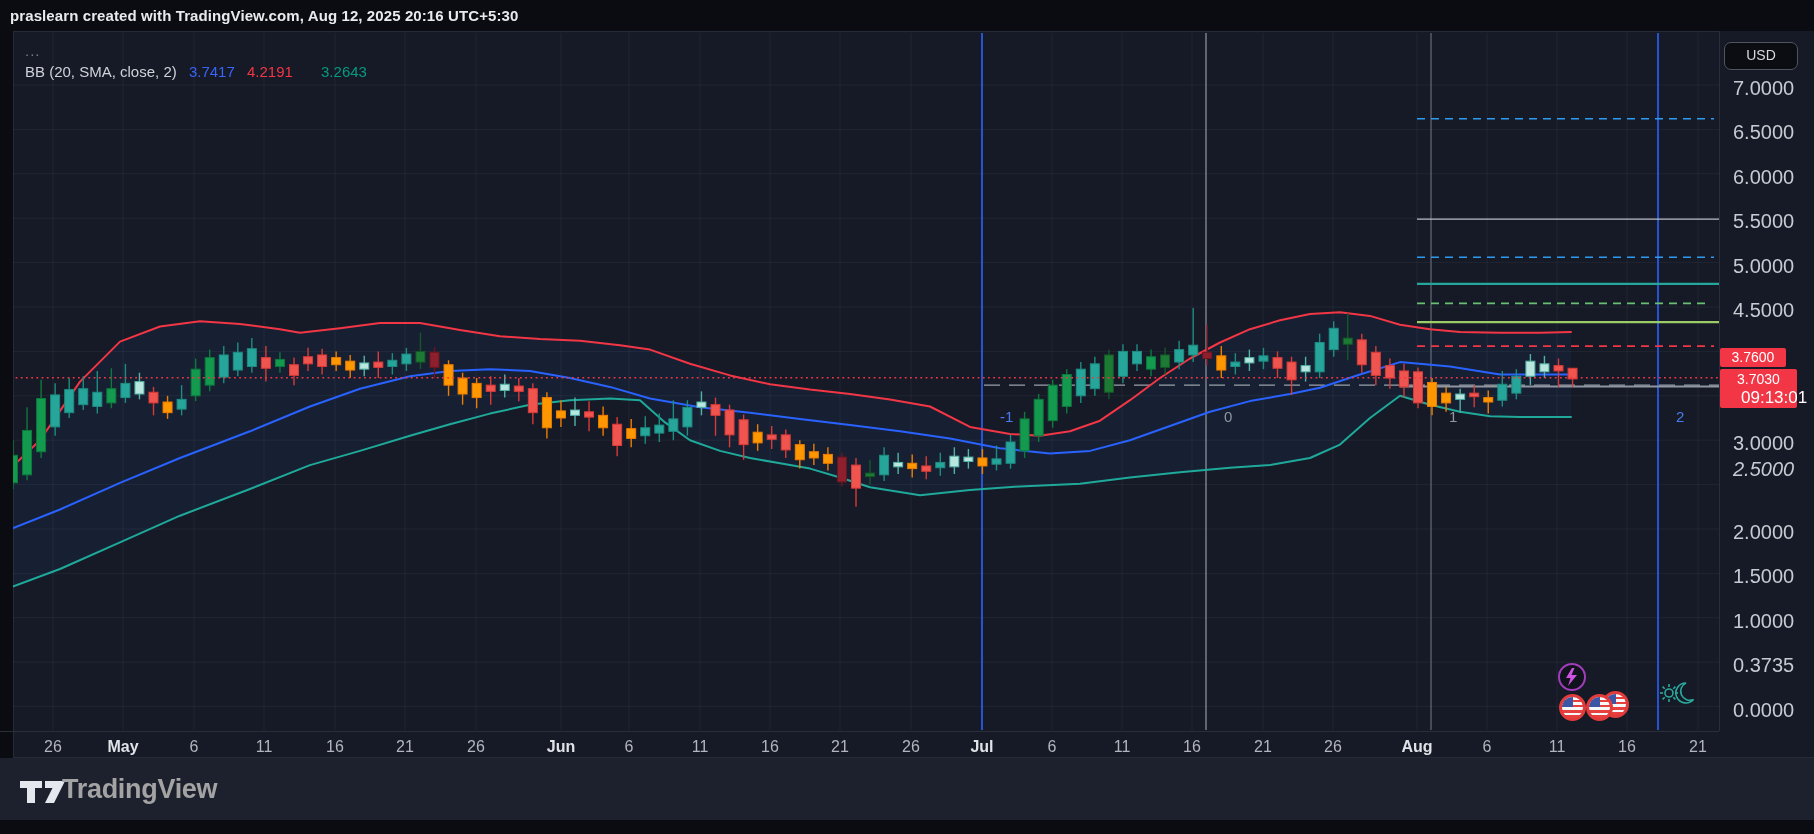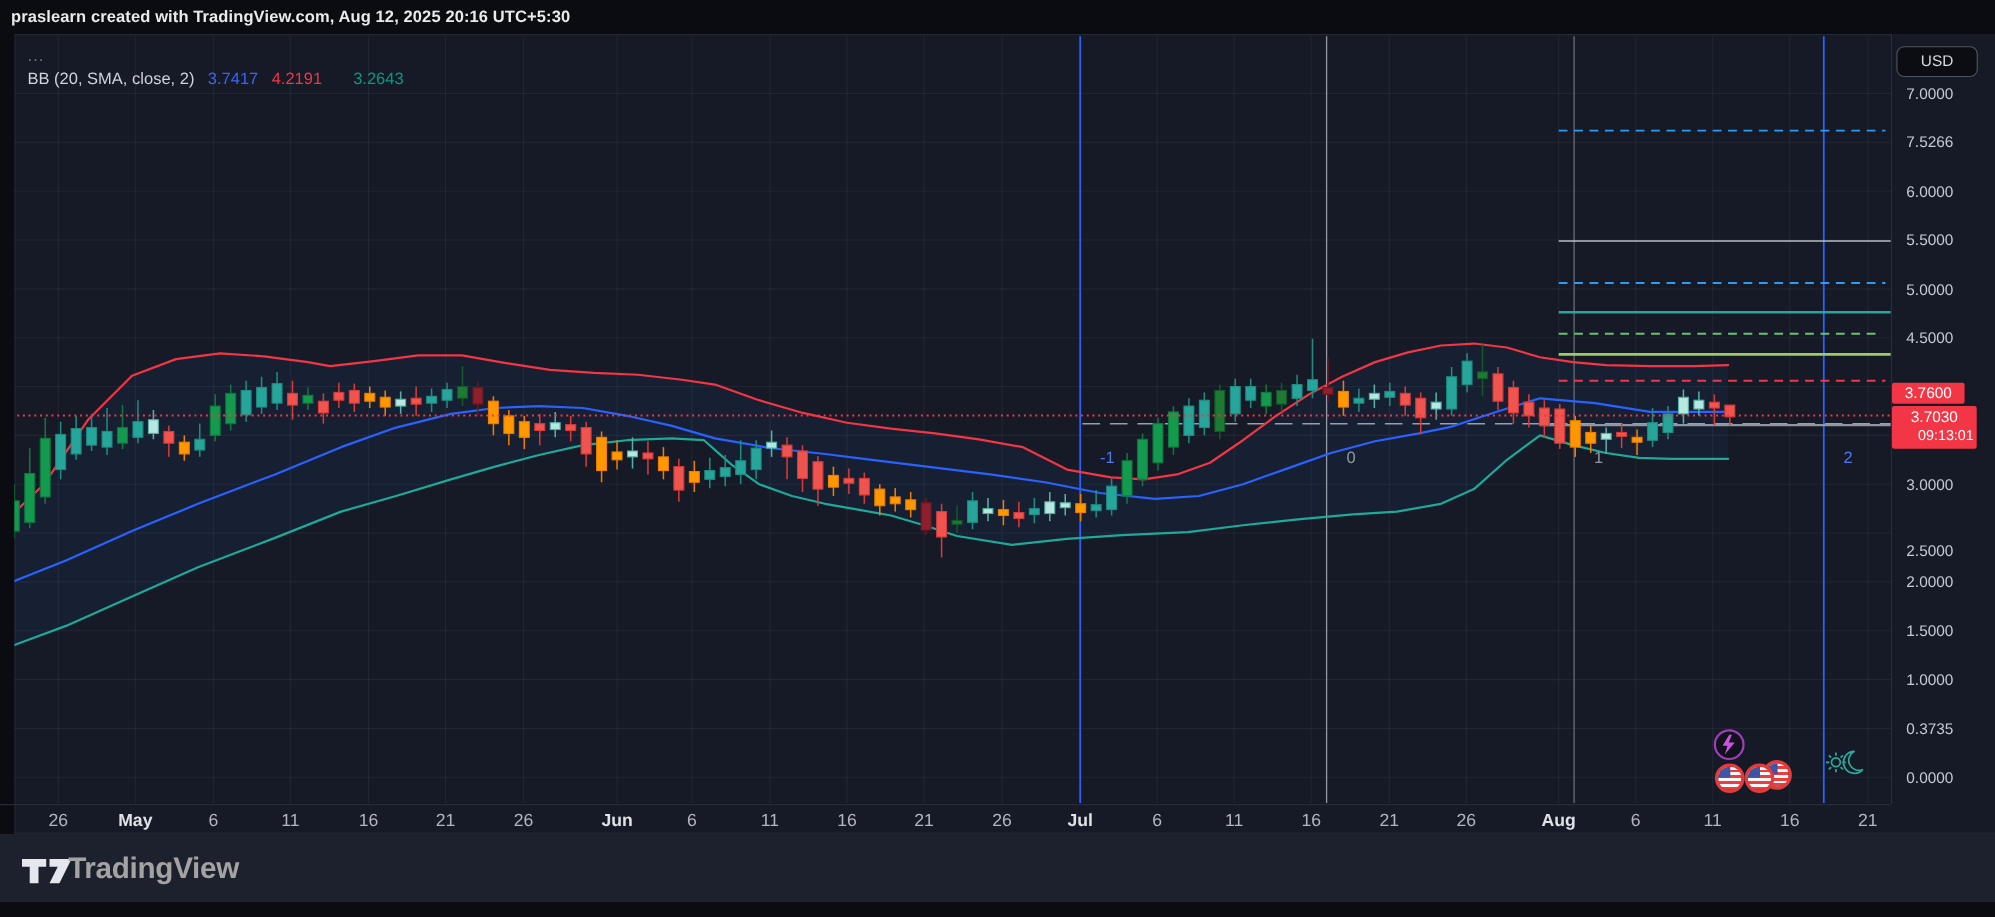--- a/index.html
+++ b/index.html
@@ -14,27 +14,27 @@
   #legend { position:absolute; left:25px; top:40px; z-index:30; }
   #legend .row1 { font-size:15px; color:#d8dbe0; }
   #legend .ohlc-letter { color:#989ba6; }
   #legend .red { color:#f23645; }
   #legend .dots { font-size:15px; color:#787b86; line-height:10px; margin-top:6px; letter-spacing:1px; }
   #legend .row2 { margin-top:7px; font-size:15px; color:#cfd2d9; }
   #legend .blue { color:#3964f9; }
   #legend .teal { color:#089981; }
   
   #paxis { position:absolute; left:1719px; top:31px; width:95px; height:700px; background:#151a26; border-left:1px solid #2a2e39; z-index:20; }
-  .plabel { position:absolute; left:13px; font-size:14px; color:#c6cad3; }
+  .plabel { position:absolute; left:13px; font-size:20px; color:#c6cad3; }
   #usd-btn { position:absolute; left:1724px; top:42px; width:74px; height:28px; border:1.5px solid #51545f; border-radius:7px;
              background:#0b0d13; color:#d6d9de; font-size:14px; text-align:center; line-height:25px; z-index:40; cursor:pointer; }
   .pricebox { position:absolute; left:1720px; background:#f23645; color:#fff; border-radius:2px; z-index:25; }
   #alertbox { top:348px; width:66px; height:19px; font-size:14px; text-align:center; line-height:19px; }
   #pricebox { top:369px; width:77px; height:39px; font-size:14px; text-align:center; padding-top:2px; }
-  #pricebox .cd { font-size:13px; margin-top:1px;padding-left:21px; }
+  #pricebox .cd { font-size:17px; margin-top:1px;padding-left:21px; }
   
   #taxis { position:absolute; left:0; top:731px; width:1719px; height:27px; border-top:1px solid #2a2e39; z-index:10; }
   .tlabel { position:absolute; top:6px; font-size:16px; color:#b2b5be; transform:translateX(-50%); }
   .tlabel.bold { color:#dfe2e7; font-weight:bold; }
   
   .cyc { position:absolute; font-size:15px; z-index:15; }
   
   .circ-icon { position:absolute; border-radius:50%; z-index:18; }
   #lightning { left:1558px; top:663px; width:28px; height:28px; background:#10121c; border:2px solid #a13dbb; }
   .flag { width:27px; height:27px; border:3px solid #e23b3b; overflow:hidden;
@@ -352,27 +352,27 @@
   <div class="row2">
     <span>BB (20, SMA, close, 2)</span>
     <span class="blue" style="margin-left:8px">3.7417</span>
     <span class="red" style="margin-left:8px">4.2191</span>
     <span class="teal" style="margin-left:24px">3.2643</span>
   </div>
 </div>
 
 <div id="paxis">
     <div class="plabel" style="top: 46px;">7.0000</div>
-    <div class="plabel" style="top: 90.4px;">7.5266</div>
+    <div class="plabel" style="top: 90.4px;">6.5000</div>
     <div class="plabel" style="top: 134.8px;">6.0000</div>
     <div class="plabel" style="top: 179.2px;">5.5000</div>
     <div class="plabel" style="top: 223.6px;">5.0000</div>
     <div class="plabel" style="top: 268px;">4.5000</div>
     <div class="plabel" style="top: 401.2px;">3.0000</div>
-    <div class="plabel" style="top: 461px;">2.5000</div>
+    <div class="plabel" style="top: 427px; font-style: italic;">2.5000</div>
     <div class="plabel" style="top: 490px;">2.0000</div>
     <div class="plabel" style="top: 534.4px;">1.5000</div>
     <div class="plabel" style="top: 578.8px;">1.0000</div>
     <div class="plabel" style="top: 623.2px;">0.3735</div>
     <div class="plabel" style="top: 667.6px;">0.0000</div>
   </div>
 <div id="usd-btn">USD</div>
 <div id="alertbox" class="pricebox">3.7600</div>
 <div id="pricebox" class="pricebox">
   <div>3.7030</div>

